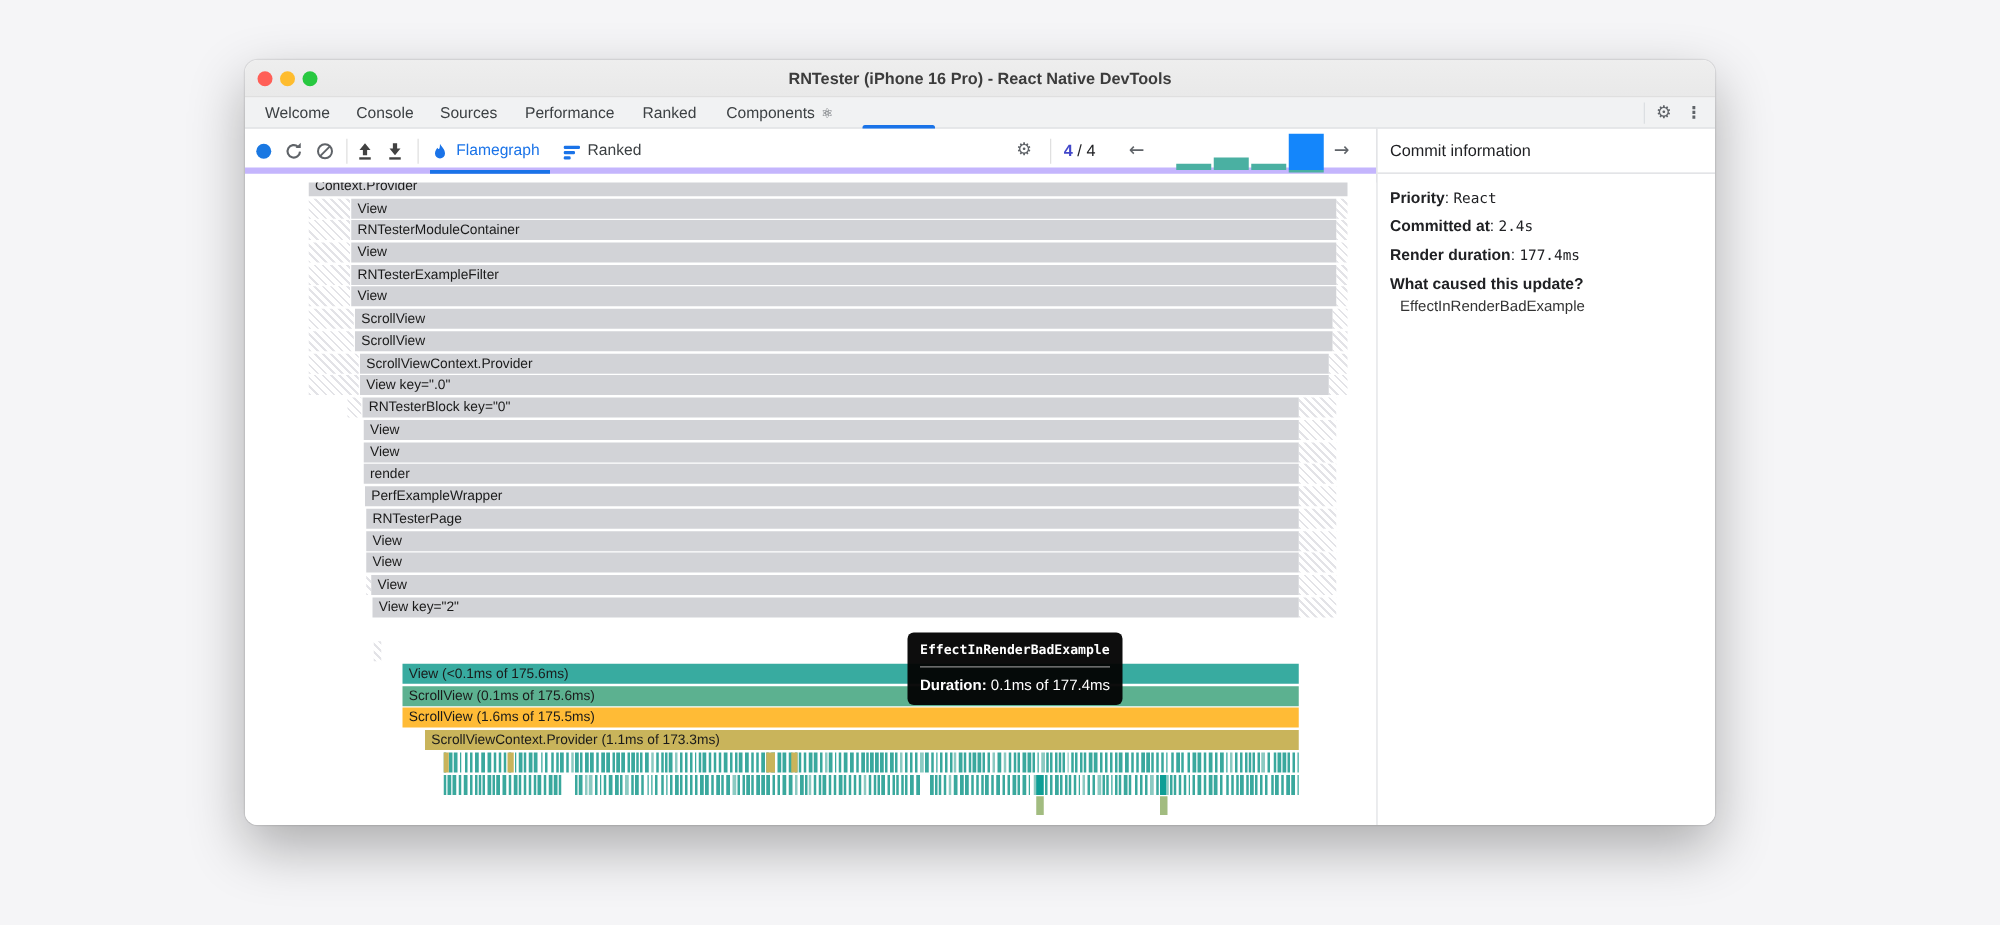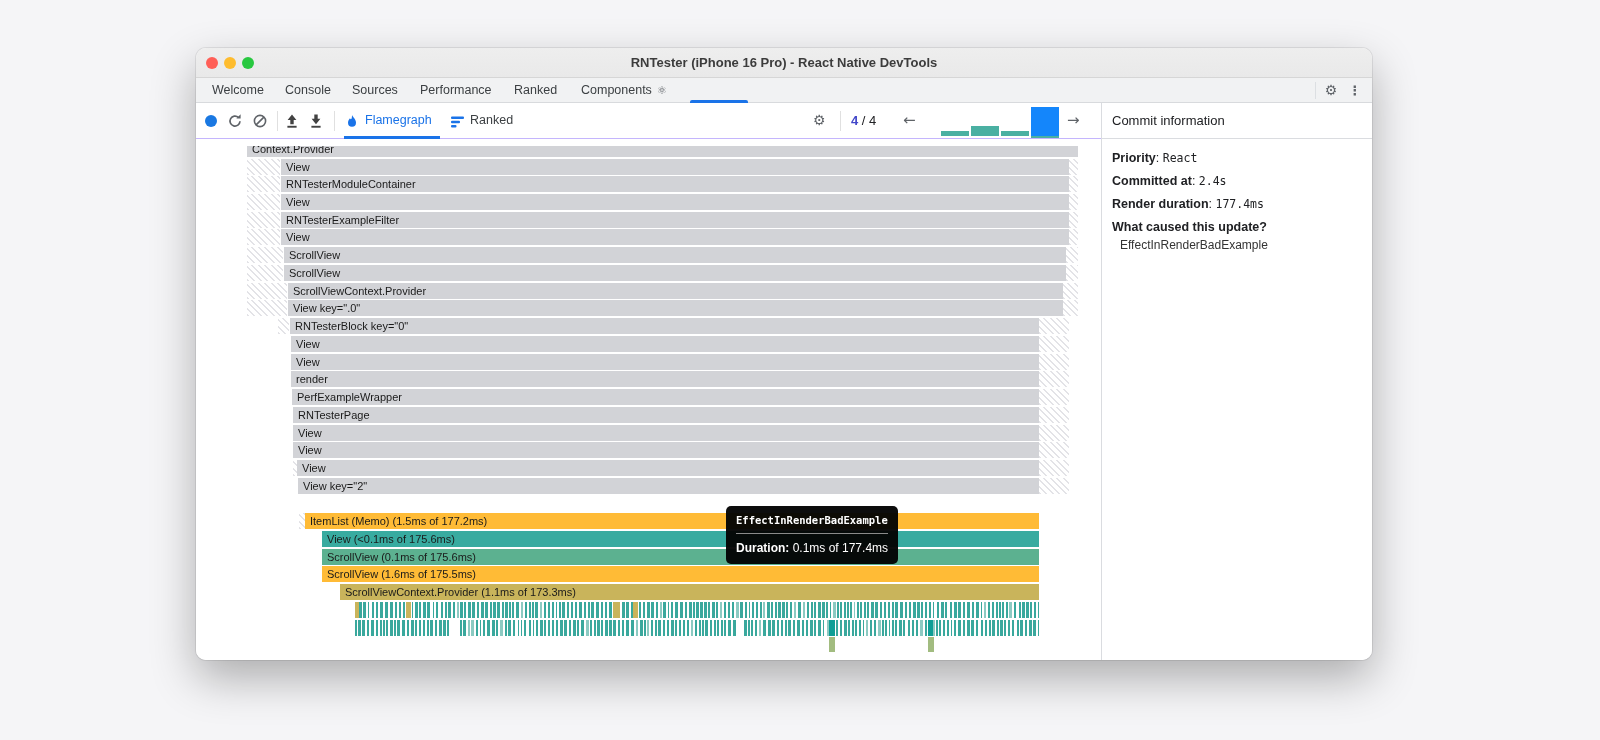--- a/index.html
+++ b/index.html
@@ -27,21 +27,21 @@
   .tab { position:absolute; top:0; height:25px; line-height:24px; font-size:12.5px;
          color:#3c4043; white-space:nowrap; }
   .tab .atom { font-family:"DejaVu Sans", sans-serif; font-size:11px; color:#5f6368; margin-left:5px; }
   .tab-underline { position:absolute; top:22px; height:3px; background:#1a73e8; border-radius:2px 2px 0 0; }
   .tb-divider { position:absolute; top:4px; width:1px; height:17px; background:#dcdfe2; }
   .tb-icon { position:absolute; top:0; height:25px; line-height:25px; font-family:"DejaVu Sans", sans-serif;
              color:#5f6368; text-align:center; cursor:default; }
 
   
   .toolbar { position:absolute; left:0; top:55px; width:905px; height:36px;
-             background:#ffffff; border-bottom:1px solid #c4b5fd; }
+             background:#ffffff; border-bottom:5px solid #c4b5fd; }
   .record-dot { position:absolute; left:9px; top:12px; width:12px; height:12px;
                 border-radius:50%; background:#1a78e2; }
   .icon16 { position:absolute; top:10px; width:16px; height:16px; }
   .v-div { position:absolute; top:8px; width:1px; height:20px; background:#e0e0e0; }
   .prof-tab-label { position:absolute; top:0; height:36px; line-height:35px; font-size:12.5px; }
   .flame-label { color:#1a73e8; }
   .ranked-label { color:#3c4043; }
   .prof-underline { position:absolute; top:33px; height:3px; background:#1a73e8; }
   .glyph { position:absolute; font-family:"DejaVu Sans", sans-serif; color:#5f6368; }
   .commit-count { position:absolute; top:0; height:36px; line-height:35px; font-size:13px; color:#202124; }
@@ -230,21 +230,20 @@
         <div class="hatch" style="left: 843px; top: 279px; width: 30px;"></div>
         <div class="frow" style="left: 97px; top: 279px; width: 746px; background: rgb(210, 211, 215); color: rgb(26, 26, 26);">View</div>
         <div class="hatch" style="left: 843px; top: 296px; width: 30px;"></div>
         <div class="frow" style="left: 97px; top: 296px; width: 746px; background: rgb(210, 211, 215); color: rgb(26, 26, 26);">View</div>
         <div class="hatch" style="left: 97px; top: 314px; width: 4px;"></div>
         <div class="hatch" style="left: 843px; top: 314px; width: 30px;"></div>
         <div class="frow" style="left: 101px; top: 314px; width: 742px; background: rgb(210, 211, 215); color: rgb(26, 26, 26);">View</div>
         <div class="hatch" style="left: 843px; top: 332px; width: 30px;"></div>
         <div class="frow" style="left: 102px; top: 332px; width: 741px; background: rgb(210, 211, 215); color: rgb(26, 26, 26);">View key="2"</div>
         <div class="hatch" style="left: 103px; top: 367px; width: 6px;"></div>
-        <div class="frow" style="left: 109px; top: 367px; width: 734px; background: rgb(255, 187, 54); color: rgb(26, 26, 26);">ItemList (Memo) (1.5ms of 177.2ms)</div>
         <div class="frow" style="left: 126px; top: 385px; width: 717px; background: rgb(56, 171, 160); color: rgb(26, 26, 26);">View (&lt;0.1ms of 175.6ms)</div>
         <div class="frow" style="left: 126px; top: 403px; width: 717px; background: rgb(92, 177, 144); color: rgb(26, 26, 26);">ScrollView (0.1ms of 175.6ms)</div>
         <div class="frow" style="left: 126px; top: 420px; width: 717px; background: rgb(255, 187, 54); color: rgb(26, 26, 26);">ScrollView (1.6ms of 175.5ms)</div>
         <div class="frow" style="left: 144px; top: 438px; width: 699px; background: rgb(201, 180, 91); color: rgb(26, 26, 26);">ScrollViewContext.Provider (1.1ms of 173.3ms)</div>
         <div class="mini" style="left: 159px; top: 456px; width: 1.60035px; background: rgb(58, 168, 157);"></div>
         <div class="mini" style="left: 162.823px; top: 456px; width: 2.73081px; background: rgb(58, 168, 157);"></div>
         <div class="mini" style="left: 167.431px; top: 456px; width: 2.53063px; background: rgb(58, 168, 157);"></div>
         <div class="mini" style="left: 171.515px; top: 456px; width: 1.85009px; background: rgb(58, 168, 157);"></div>
         <div class="mini" style="left: 175.647px; top: 456px; width: 2.16634px; background: rgb(58, 168, 157);"></div>
         <div class="mini" style="left: 180px; top: 456px; width: 2.48037px; background: rgb(58, 168, 157);"></div>

